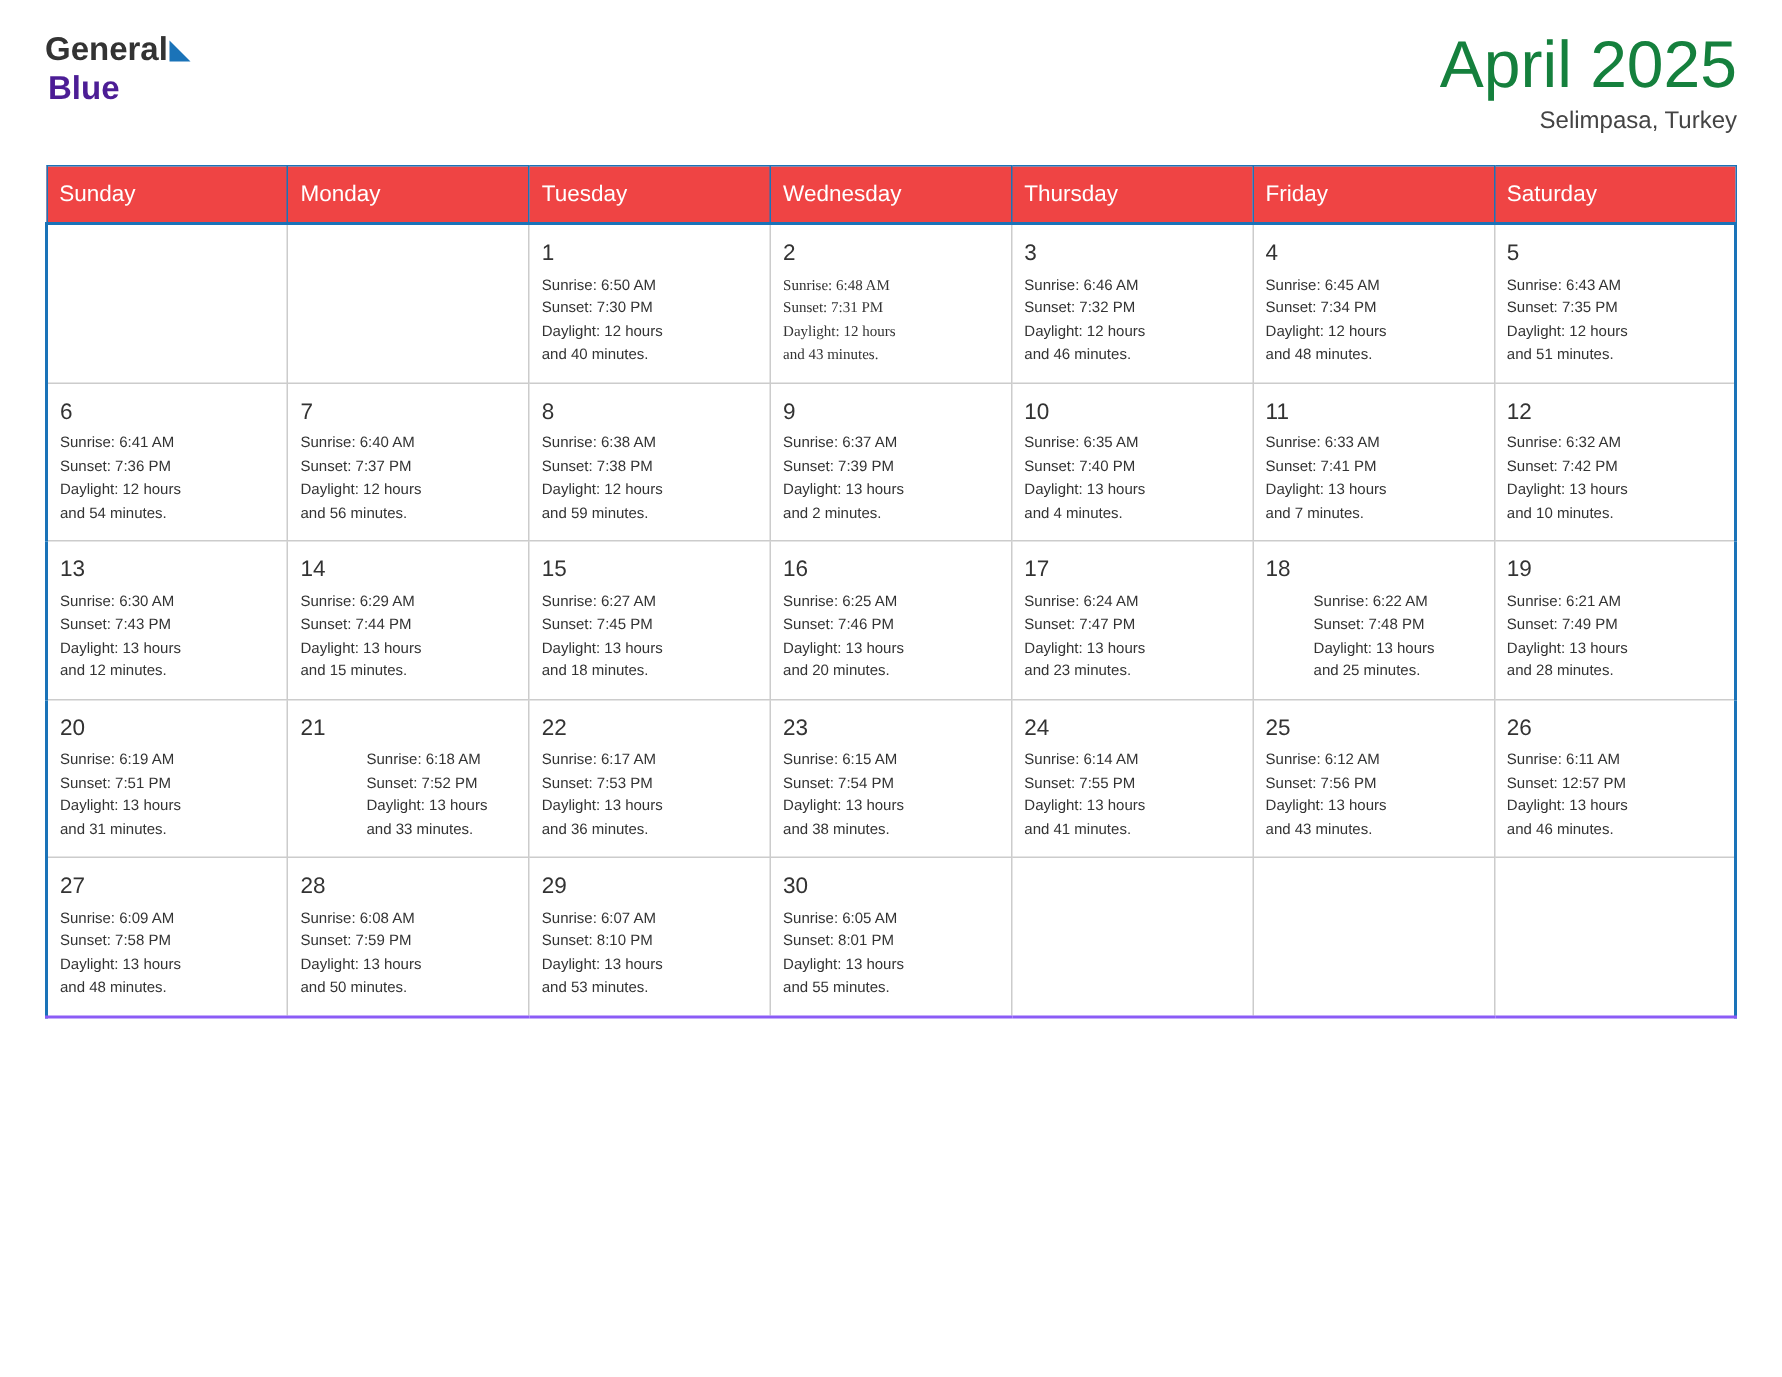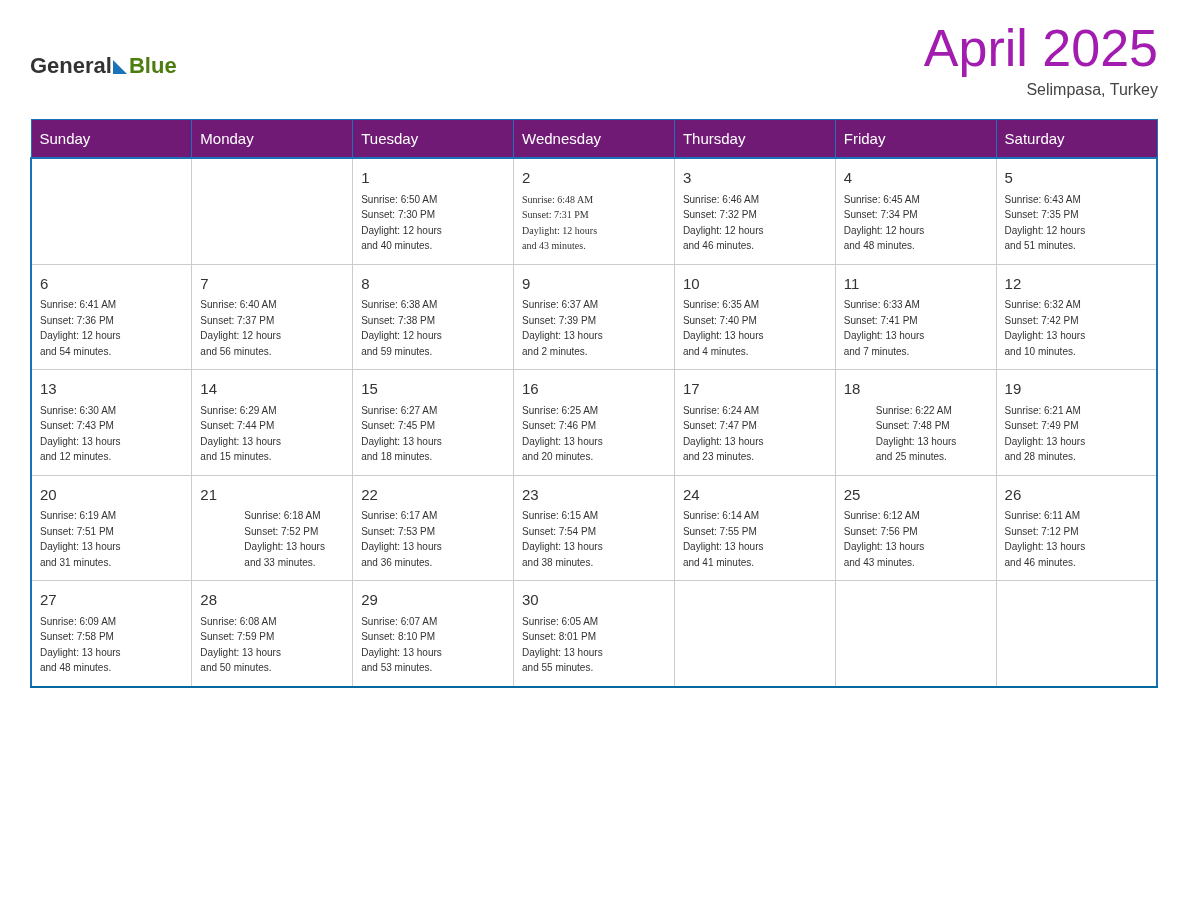--- a/index.html
+++ b/index.html
@@ -34,38 +34,38 @@
       border-top: 14px solid transparent;
       border-bottom: 0px solid transparent;
       display: inline-block;
       margin-left: 1px;
       margin-bottom: -2px;
     }
     .title-block {
       text-align: right;
     }
     .title-block h1 {
-      font-size: 52px;
+      font-size: 44px;
       font-weight: normal;
-      color: #a21caf;
+      color: #15803d;
       line-height: 1.1;
     }
     .title-block h2 {
       font-size: 16px;
       font-weight: normal;
       color: #444;
       margin-top: 4px;
     }
     table {
       width: 100%;
       border-collapse: collapse;
       table-layout: fixed;
     }
     thead tr {
-      background-color: #701a75;
+      background-color: #ef4444;
       color: #fff;
     }
     thead th {
       padding: 10px 8px;
       font-size: 15px;
       font-weight: normal;
       text-align: left;
       border: 1px solid #1a73b8;
     }
     tbody tr {
@@ -73,21 +73,21 @@
     }
     tbody td {
       border: 1px solid #ccc;
       padding: 8px 8px 10px 8px;
       font-size: 13px;
       line-height: 1.5;
       min-height: 80px;
       color: #333;
     }
     tbody tr:last-child td {
-      border-bottom: 2px solid #0369a1;
+      border-bottom: 2px solid #8b5cf6;
     }
     tbody tr td:first-child {
       border-left: 2px solid #1a73b8;
     }
     tbody tr td:last-child {
       border-right: 2px solid #1a73b8;
     }
     .day-num {
       font-size: 15px;
       font-weight: normal;
@@ -101,26 +101,26 @@
     }
     tbody tr:first-child {
       border-top: 2px solid #1a73b8;
     }
   </style>
 </head>
 <body>
 
 <div class="header">
   <div class="logo">
-    <div style="display:flex; flex-direction:row; align-items:flex-start;margin-top:33px;">
+    <div style="display:flex; flex-direction:column; align-items:flex-start;">
       <div style="display:flex; align-items:center;">
         <span class="logo-text">General</span>
         <span class="logo-triangle"></span>
       </div>
-      <span class="logo-text" style="color:#4d7c0f; margin-left:2px;">Blue</span>
+      <span class="logo-text" style="color:#4c1d95; margin-left:2px;">Blue</span>
     </div>
   </div>
   <div class="title-block">
     <h1>April 2025</h1>
     <h2>Selimpasa, Turkey</h2>
   </div>
 </div>
 
 <table>
   <thead>
@@ -315,21 +315,21 @@
         <td>
           <span class="day-num">25</span>
           <div class="day-info" style="white-space: pre-line;">Sunrise: 6:12 AM
 Sunset: 7:56 PM
 Daylight: 13 hours
 and 43 minutes.</div>
         </td>
         <td>
           <span class="day-num">26</span>
           <div class="day-info" style="white-space: pre-line;">Sunrise: 6:11 AM
-Sunset: 7:12 PM
+Sunset: 12:57 PM
 Daylight: 13 hours
 and 46 minutes.</div>
         </td>
       </tr>
       <tr>
         <td>
           <span class="day-num">27</span>
           <div class="day-info" style="white-space: pre-line;">Sunrise: 6:09 AM
 Sunset: 7:58 PM
 Daylight: 13 hours

